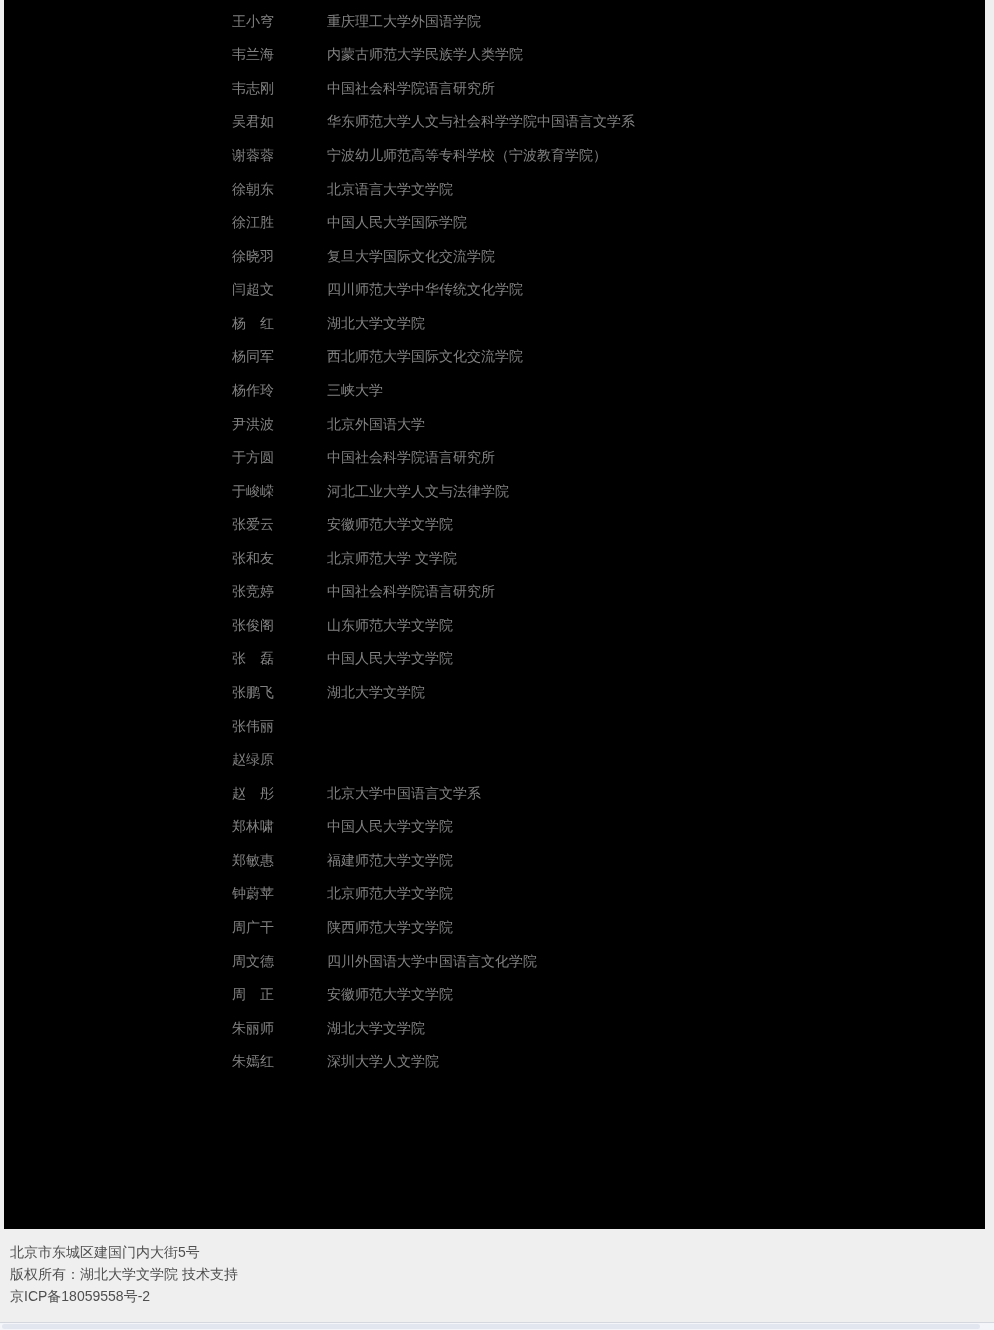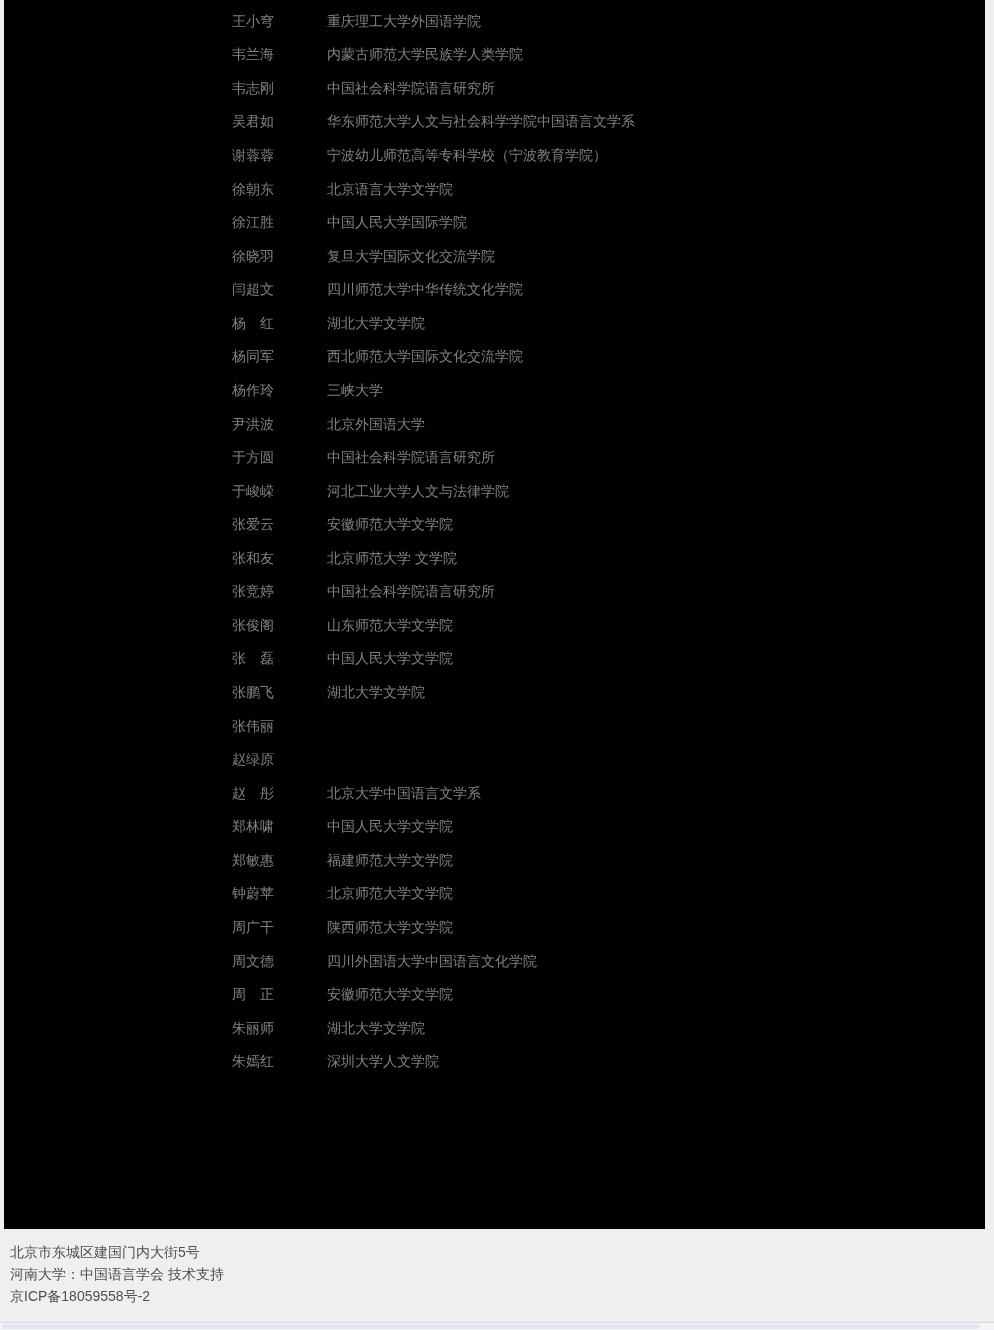--- a/index.html
+++ b/index.html
@@ -198,19 +198,19 @@
       </div>
       <div class="row">
         <span class="name">朱嫣红</span>
         <span class="org">深圳大学人文学院</span>
       </div>
     </div>
 </div>
 
 <div class="footer">
   <div>北京市东城区建国门内大街5号</div>
-  <div>河南大学：中国语言学会 技术支持</div>
+  <div>版权所有：湖北大学文学院 技术支持</div>
   <div>京ICP备18059558号-2</div>
 </div>
 
 <div class="hscrollbar">
   <div class="thumb"></div>
 </div>
 
 </body></html>

